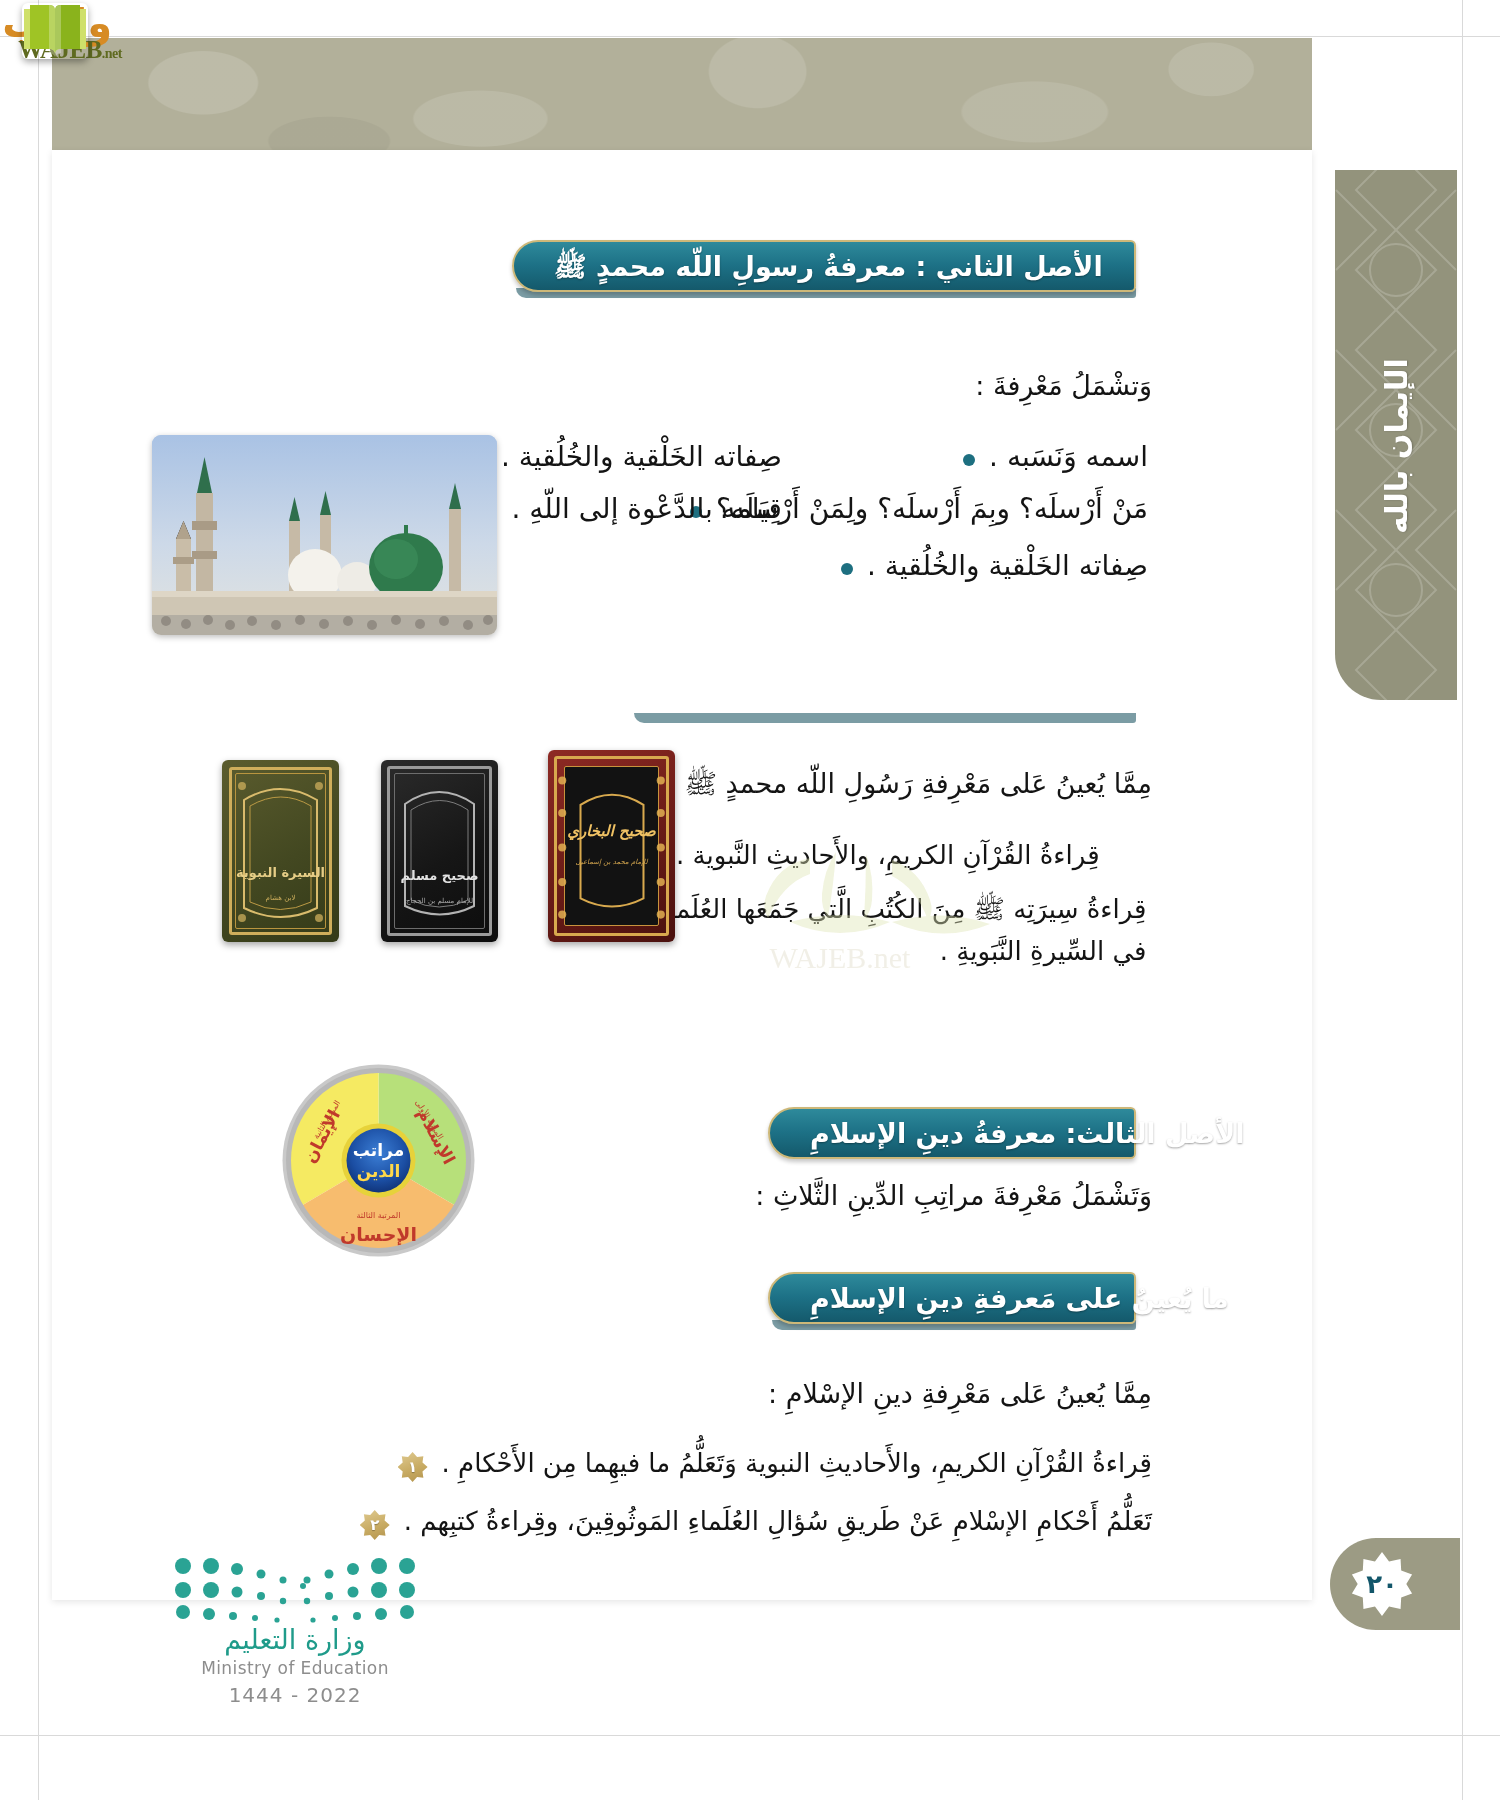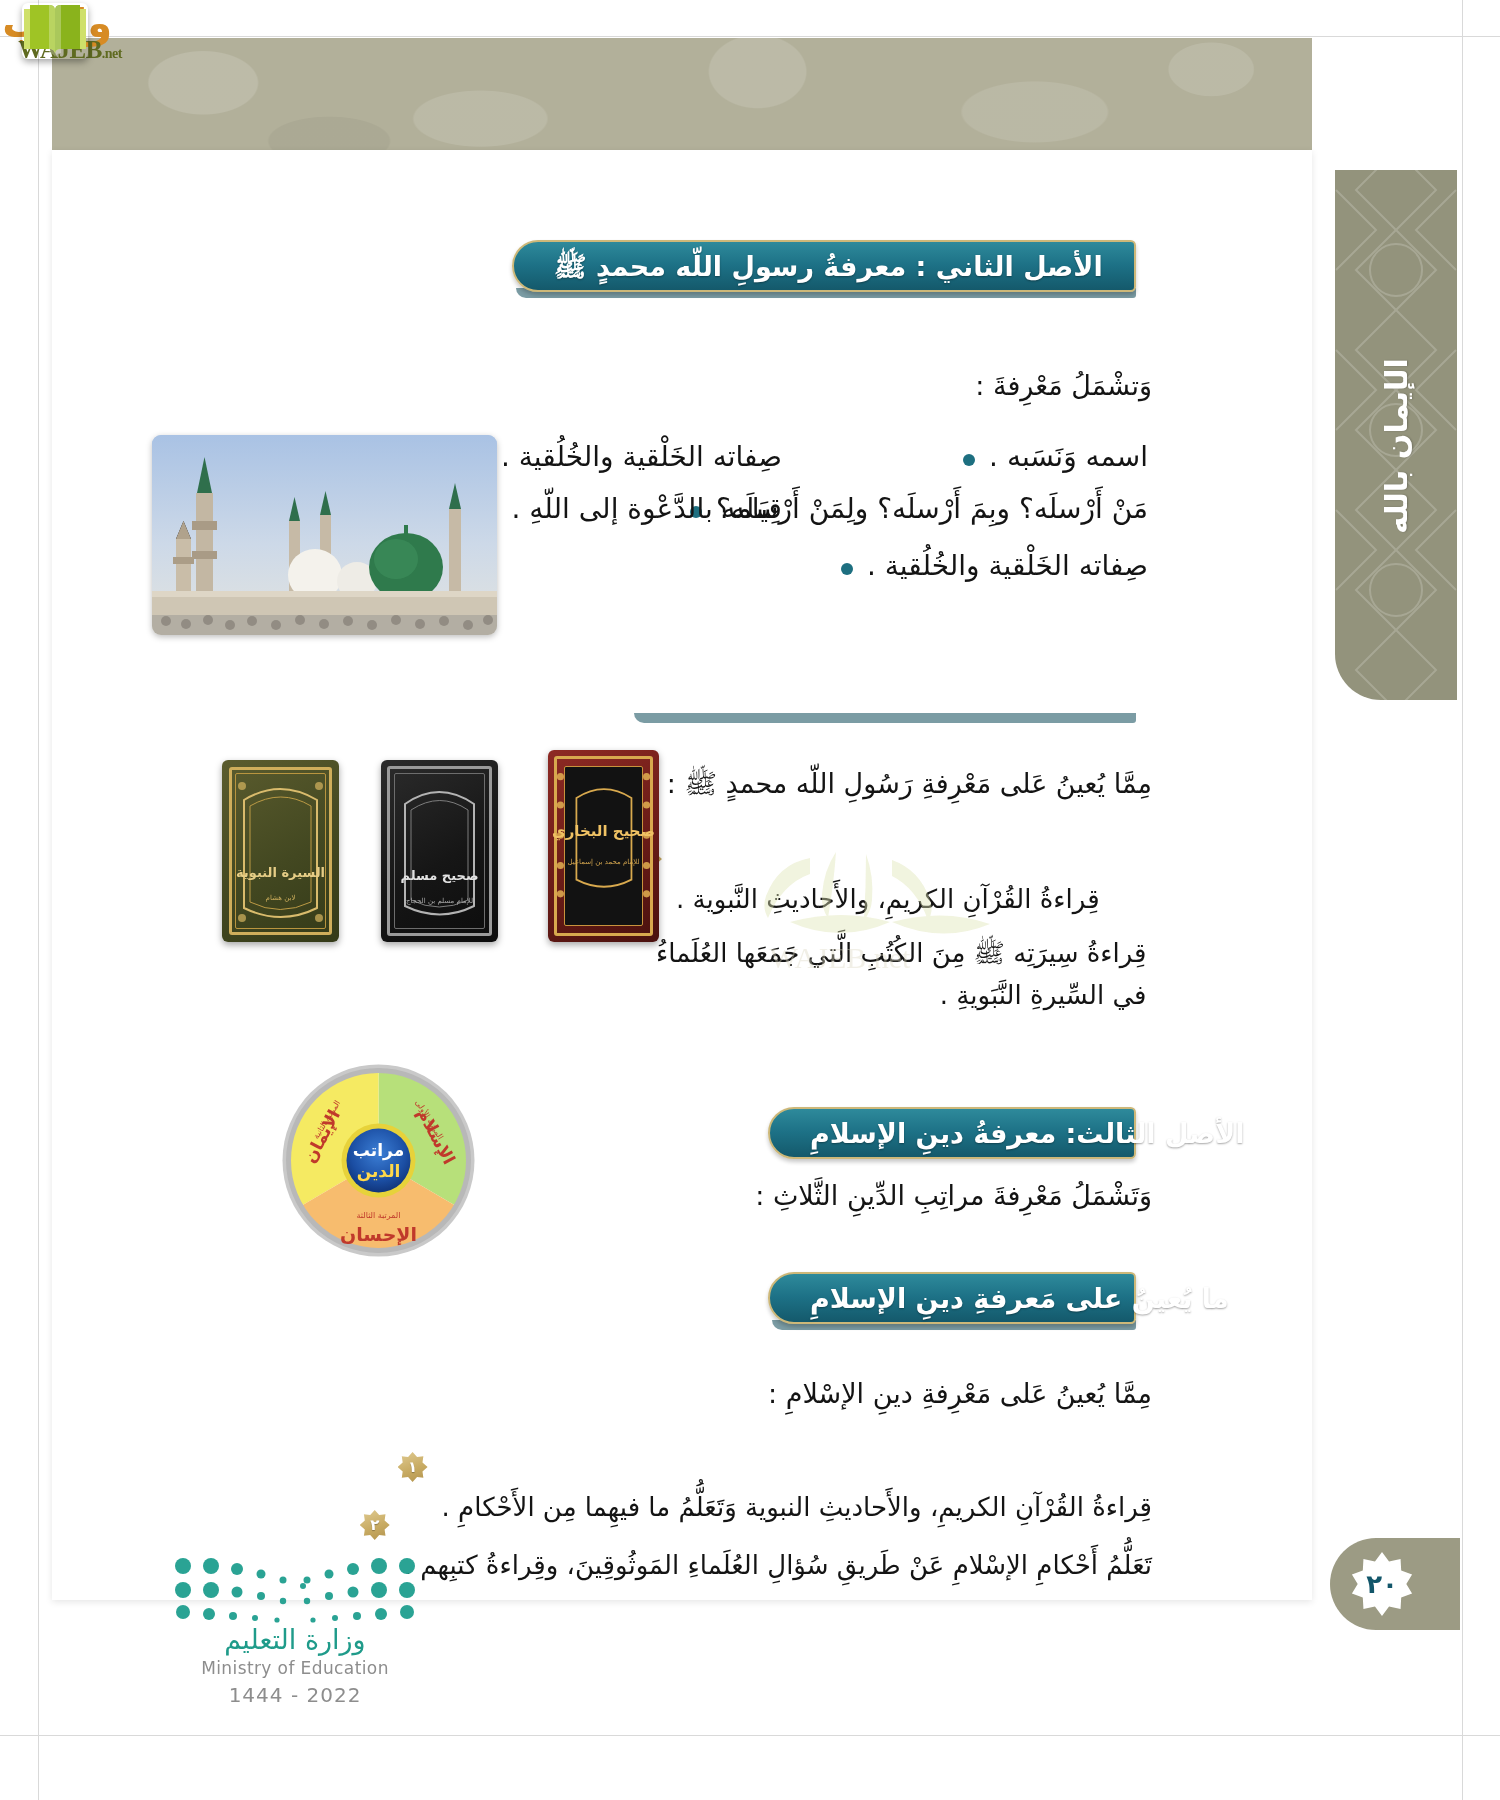--- a/index.html
+++ b/index.html
@@ -122,21 +122,21 @@
   .num-badge .star{
     position:absolute;inset:0;
     background:linear-gradient(160deg,#e0cb92 0%,#c8ab63 55%,#b2934d 100%);
     clip-path:polygon(50% 0%,65% 17%,86% 14%,83% 35%,100% 50%,83% 65%,86% 86%,65% 83%,50% 100%,35% 83%,14% 86%,17% 65%,0% 50%,17% 35%,14% 14%,35% 17%);
   }
   .num-badge .n{
     position:absolute;inset:0;display:flex;align-items:center;justify-content:center;
     color:#ffffff;font-size:15px;font-weight:bold;
     text-shadow:0 1px 1px rgba(0,0,0,.3);
   }
-  .num-text{line-height:1.62;margin-top:44px;}
+  .num-text{line-height:1.62;}
 
   
   .mosque{
     position:absolute;left:152px;top:435px;width:345px;height:200px;
     border-radius:9px;overflow:hidden;
     box-shadow:0 2px 6px rgba(0,0,0,.26);
     background:linear-gradient(180deg,#aec4e2 0%,#c5d6ea 42%,#dfe7ef 66%,#c8c3bb 100%);
   }
 
   
@@ -382,21 +382,21 @@
     <div style="position:absolute;inset:6px;border:3px solid #9a9a9a;border-radius:3px;"></div>
     <div style="position:absolute;inset:13px;border:1px solid #6d6d6d;border-radius:2px;"></div>
     <svg viewBox="0 0 117 182" style="position:absolute;inset:0;">
       <path d="M24 44 q34 -24 69 0 v102 q-34 17 -69 0 Z" fill="none" stroke="#b3b3b3" stroke-width="2"></path>
       <path d="M30 50 q29 -19 57 0 v90 q-29 14 -57 0 Z" fill="none" stroke="#7d7d7d" stroke-width="1"></path>
     </svg>
     <div class="bk-title" style="top:108px;color:#e2e2e2;">صحيح مسلم</div>
     <div class="bk-sub" style="top:137px;color:#a8a8a8;">للإمام مسلم بن الحجاج</div>
   </div>
 
-  <div class="book" style="left:548px;top:750px;width:111px;height:192px;background:linear-gradient(150deg,#8e2a24 0%,#6e1d18 48%,#4a110e 100%);">
+  <div class="book" style="left:548px;top:750px;width:127px;height:192px;background:linear-gradient(150deg,#8e2a24 0%,#6e1d18 48%,#4a110e 100%);font-style:italic;">
     <div style="position:absolute;inset:6px;border:3px solid #d8a94e;border-radius:3px;"></div>
     <div style="position:absolute;inset:16px;background:#121212;border:1px solid #c8933d;border-radius:2px;"></div>
     <svg viewBox="0 0 125 192" style="position:absolute;inset:0;">
       <g fill="#e2b052" opacity=".85">
         <circle cx="14" cy="30" r="4"></circle>
           <circle cx="14" cy="62" r="4"></circle>
         <circle cx="14" cy="96" r="4"></circle>
           <circle cx="14" cy="130" r="4"></circle>
         <circle cx="14" cy="162" r="4"></circle>
         <circle cx="111" cy="30" r="4"></circle>

